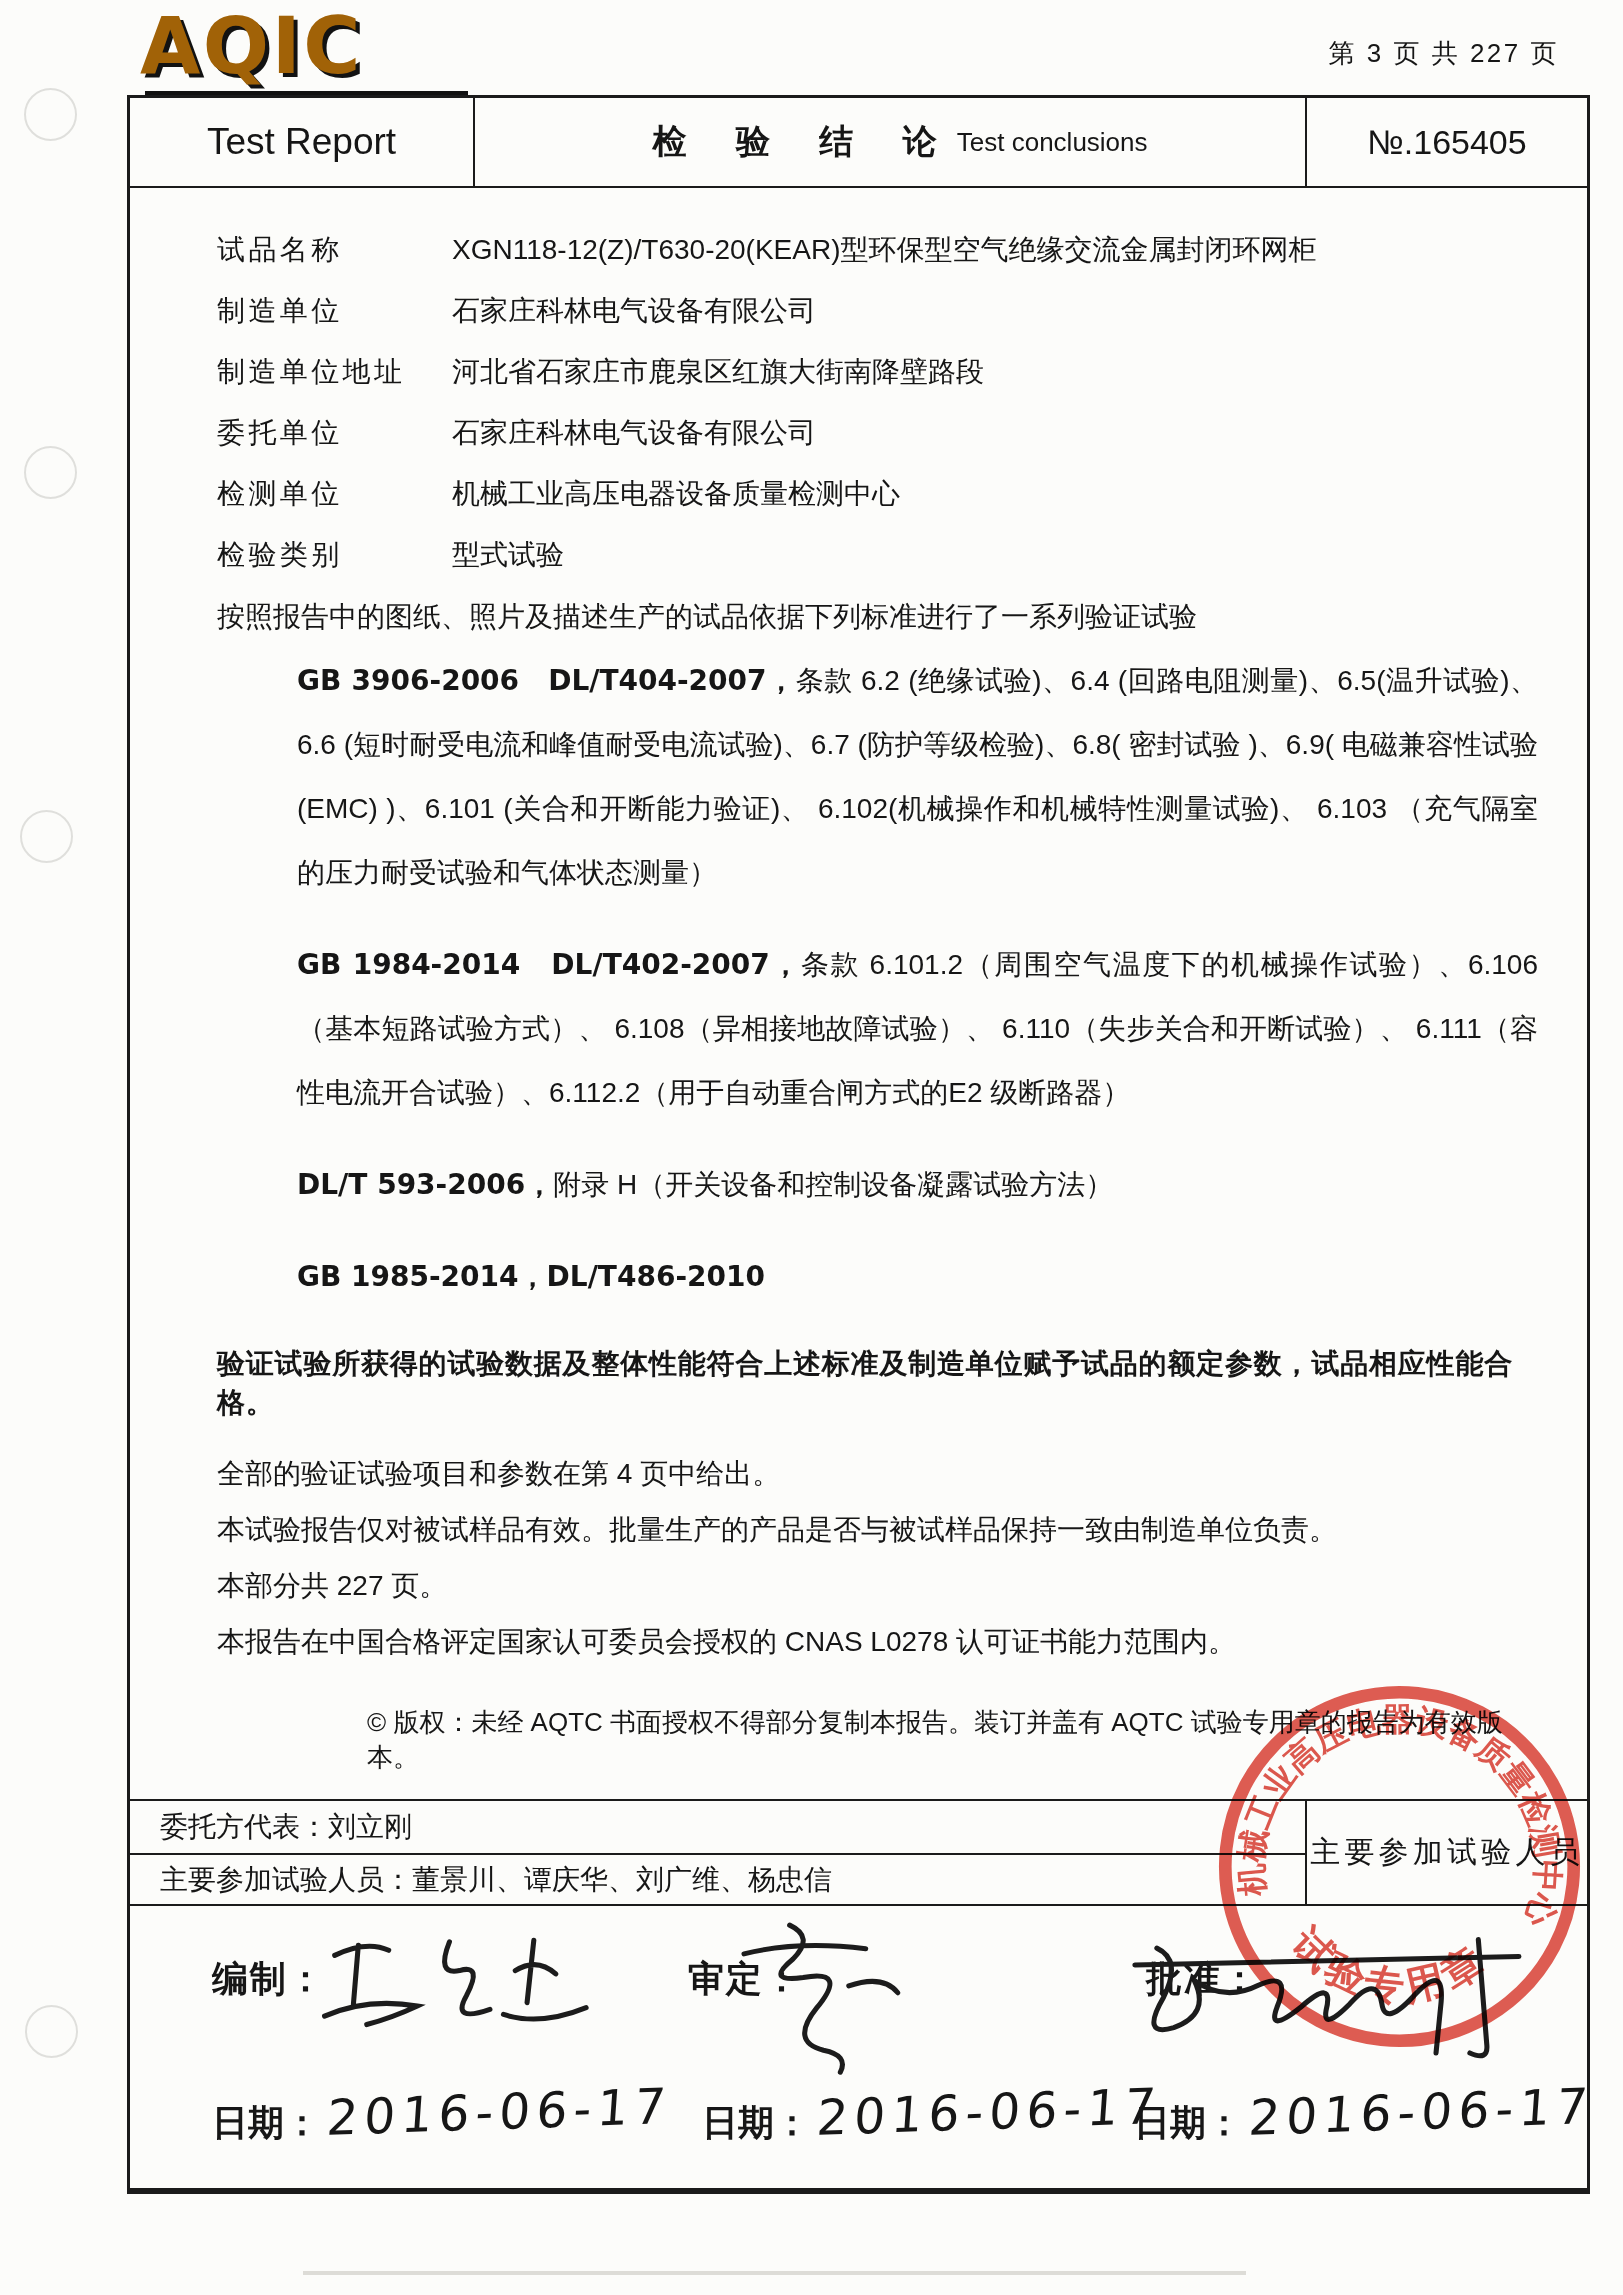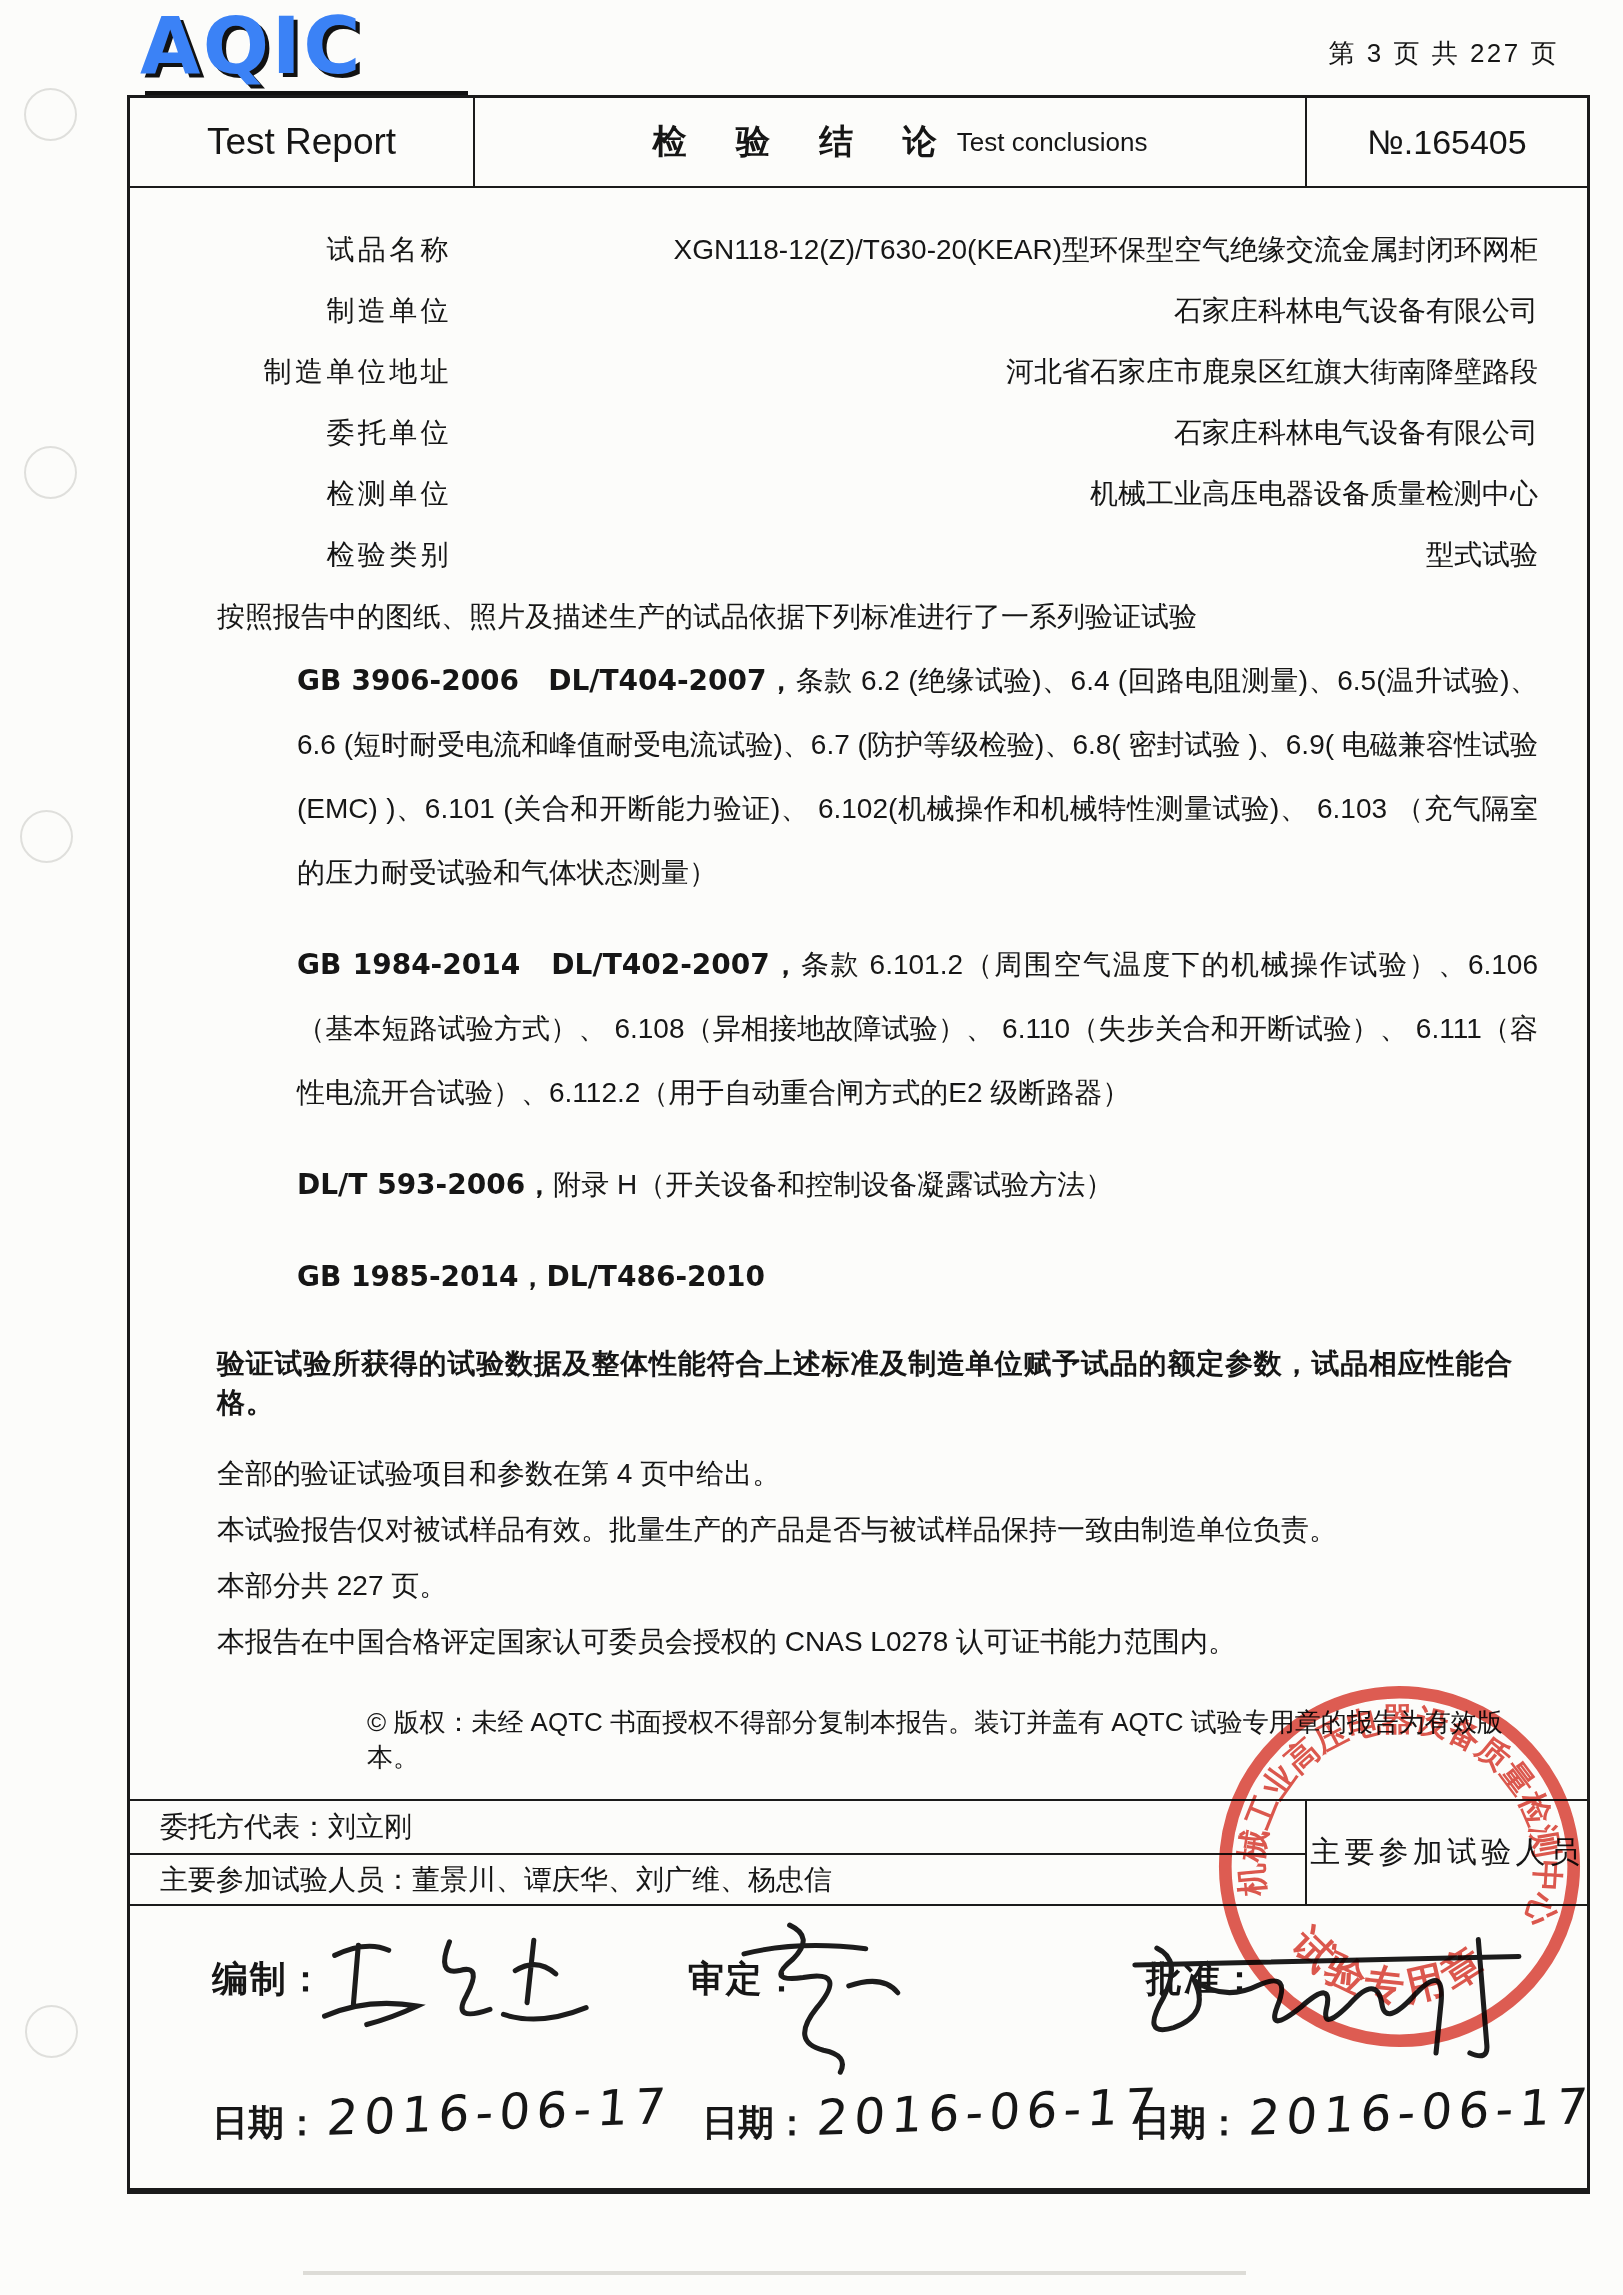--- a/index.html
+++ b/index.html
@@ -5,41 +5,41 @@
   html,body{margin:0;padding:0;background:#e8e8e8;}
   .page{
     position:relative;width:1623px;height:2295px;background:#fcfcfa;
     overflow:hidden;color:#161616;
     font-family:"Liberation Sans","DejaVu Sans",sans-serif;
   }
   
   .logo{position:absolute;left:140px;top:6.8px;}
   .logo-text{
     font-family:"DejaVu Sans",sans-serif;font-weight:bold;font-size:78px;line-height:1;
-    color:#3b82f6;letter-spacing:2.5px;text-shadow:4.2px 4.2px 0 #121212;
+    color:#a16207;letter-spacing:2.5px;text-shadow:4.2px 4.2px 0 #121212;
   }
   .logo-underline{position:absolute;left:5px;top:84px;width:323px;height:6px;background:#121212;}
   
   .page-info{position:absolute;right:64px;top:36px;font-size:26px;letter-spacing:2.5px;}
   
   .doc-table{
     position:absolute;left:127px;top:95px;width:1463px;box-sizing:border-box;
     border:3.4px solid #1b1b1b;border-bottom-width:6.8px;
   }
   .thead{display:flex;height:88px;border-bottom:2.5px solid #1b1b1b;}
   .th-left{width:345px;box-sizing:border-box;border-right:2.5px solid #1b1b1b;
     display:flex;align-items:center;justify-content:center;font-size:37px;}
   .th-mid{flex:1;display:flex;align-items:center;justify-content:center;}
   .th-mid-cn{font-size:34px;font-weight:bold;letter-spacing:20px;text-indent:20px;}
   .th-mid-en{font-size:26px;margin-top:1.7px;}
   .th-right{width:282px;box-sizing:border-box;border-left:2.5px solid #1b1b1b;
     display:flex;align-items:center;justify-content:center;font-size:34px;}
   
   .tbody{height:1611px;box-sizing:border-box;padding:44px 49px 0 87px;position:relative;}
-  .field-row{display:flex;margin-bottom:26px;font-size:28px;line-height:35px;text-align:right;}
+  .field-row{display:flex;margin-bottom:26px;font-size:28px;line-height:35px;}
   .field-label{width:235px;flex:none;letter-spacing:3.4px;}
   .field-value{flex:1;}
   .intro{font-size:28px;line-height:37px;}
   .standards{margin-left:64px;margin-top:12px;}
   .std-para{font-size:28px;line-height:64px;text-align:justify;margin-top:13.5px;margin-left:16px;}
   .std-code{font-weight:bold;font-family:"DejaVu Sans",sans-serif;}
   .conclusion{font-weight:bold;font-size:28px;margin-top:35px;line-height:39px;letter-spacing:0.8px;}
   .notes{margin-top:34px;}
   .note{font-size:28px;line-height:35px;margin-top:21px;}
   .copyright{font-size:26px;margin-top:46px;margin-left:150px;}

